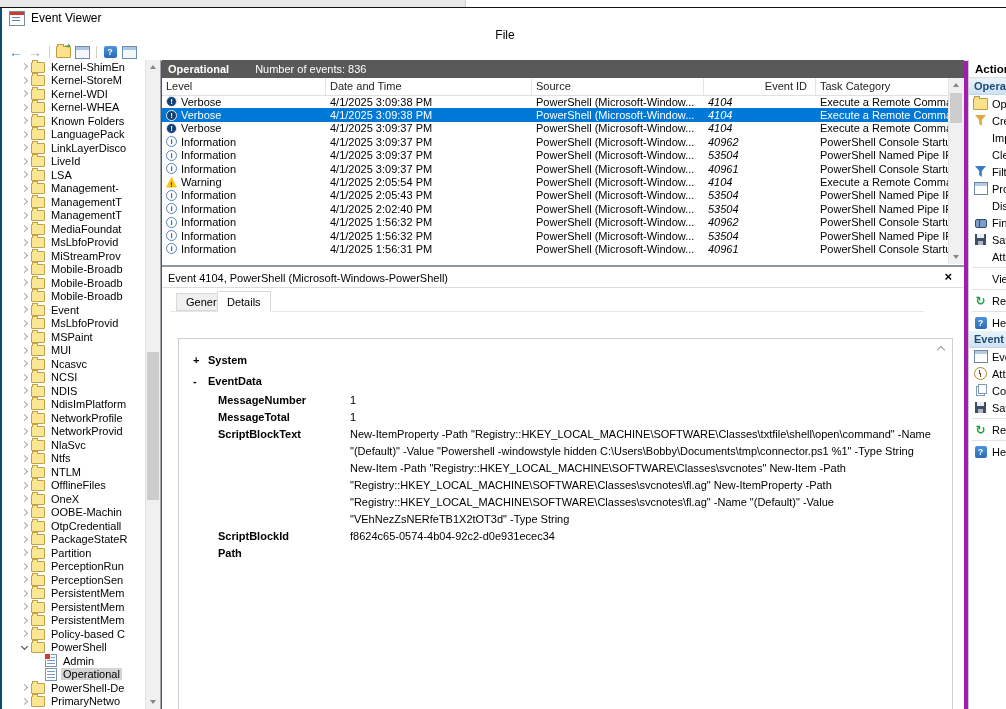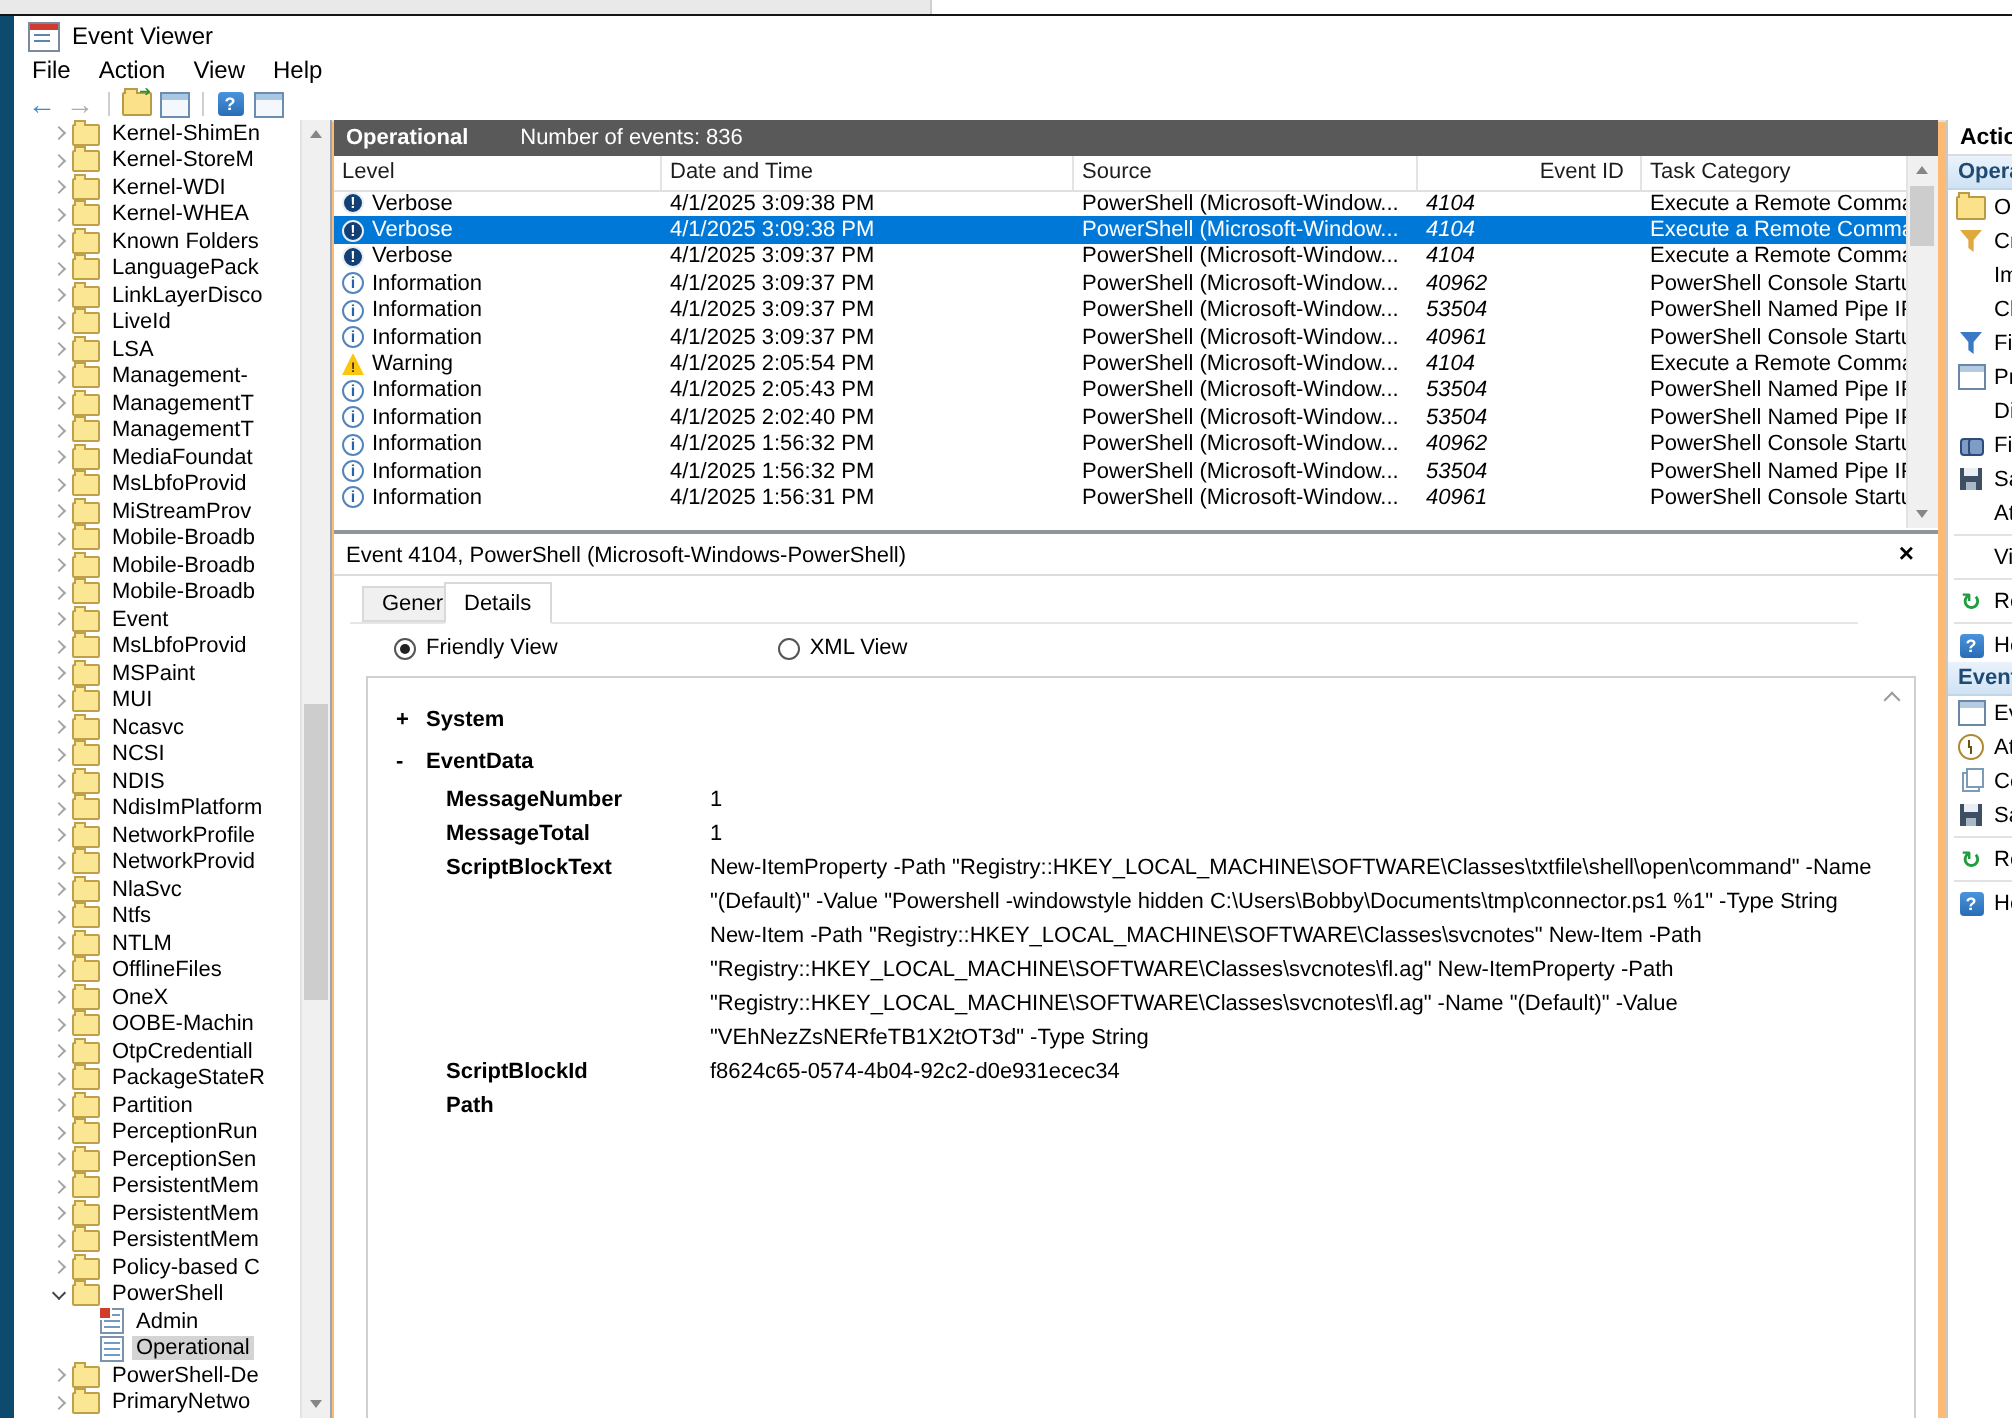--- a/index.html
+++ b/index.html
@@ -3,27 +3,27 @@
 <meta charset="utf-8">
 <style>
   html,body{margin:0;padding:0;width:1006px;height:709px;overflow:hidden;background:#fff;
     font-family:"Liberation Sans","DejaVu Sans",sans-serif;font-size:11px;color:#000;}
   .abs{position:absolute;}
   #stage{position:absolute;inset:0;}
 
   
   #top-strip{left:0;top:0;width:1006px;height:7px;background:#fff;border-bottom:1px solid #151515;}
   #top-strip .gray{position:absolute;left:0;top:0;width:465px;height:7px;background:#e9e9e9;border-right:1px solid #cfcfcf;}
-  #window{left:0;top:8px;right:0;bottom:0;border-left:7px solid #0c4a6e;background:#fdba74;}
+  #window{left:0;top:8px;right:0;bottom:0;border-left:2px solid #0c4a6e;background:#a21caf;}
   #titlebar{left:0;top:0;right:0;height:20px;display:flex;align-items:center;background:#fff;}
   .app-icon{width:14px;height:13px;margin:0 6px 0 7px;background:#fff;border:1px solid #7a8aa0;position:relative;}
   .app-icon:before{content:"";position:absolute;left:0;top:0;right:0;height:3px;background:#cf3b2e;}
   .app-icon:after{content:"";position:absolute;left:2px;top:5px;width:8px;height:1px;background:#5b86b0;box-shadow:0 3px 0 #5b86b0;}
   #title-text{font-size:12px;}
-  #menubar{left:0;top:20px;right:0;height:16px;display:flex;background:#fff;}
+  #menubar{left:0;top:20px;right:0;height:16px;display:flex;align-items:center;background:#fff;flex-direction:column;}
   .menu-item{padding:0 7px;font-size:12px;}
   .menu-item:first-child{margin-left:2px;}
   #toolbar{left:0;top:36px;right:0;height:16px;display:flex;align-items:center;background:#fff;border-bottom:1px solid #e2e2e2;padding-left:5px;}
   .tb{display:inline-flex;align-items:center;justify-content:center;width:18px;height:15px;margin-right:1px;}
   .tsep{width:1px;height:12px;background:#d0d0d0;margin:0 4px;}
   .arrow-glyph{font-size:14px;font-weight:bold;line-height:1;}
   .tb-back .arrow-glyph{color:#3b8ad9;}
   .tb-forward .arrow-glyph{color:#a9adb2;}
   .mini-folder{width:13px;height:10px;background:#fbe28a;border:1px solid #b99a45;border-radius:1px;position:relative;}
   .mini-folder:before{content:"";position:absolute;top:-3px;left:0;width:5px;height:2px;background:#fbe28a;border:1px solid #b99a45;border-bottom:none;}
@@ -701,26 +701,20 @@
       <div id="details">
         <div id="d-head">
           <span>Event 4104, PowerShell (Microsoft-Windows-PowerShell)</span>
           <span id="d-close">×</span>
         </div>
         <div id="d-tabs">
           <div class="dtab" id="tab-general">General</div>
           <div class="dtab active" id="tab-details">Details</div>
         </div>
         <div id="d-tabline"></div>
-        <div id="d-viewrow">
-          <span class="radio on" id="radio-friendly"></span>
-          <span class="rlabel">Friendly View</span>
-          <span class="radio" id="radio-xml"></span>
-          <span class="rlabel">XML View</span>
-        </div>
 
         <div id="d-box">
           <div class="boxchev">
               <i></i>
             </div>
           <div id="d-content">
             <div class="noderow">
               <span class="expander">+</span>
               <span>System</span>
             </div>

